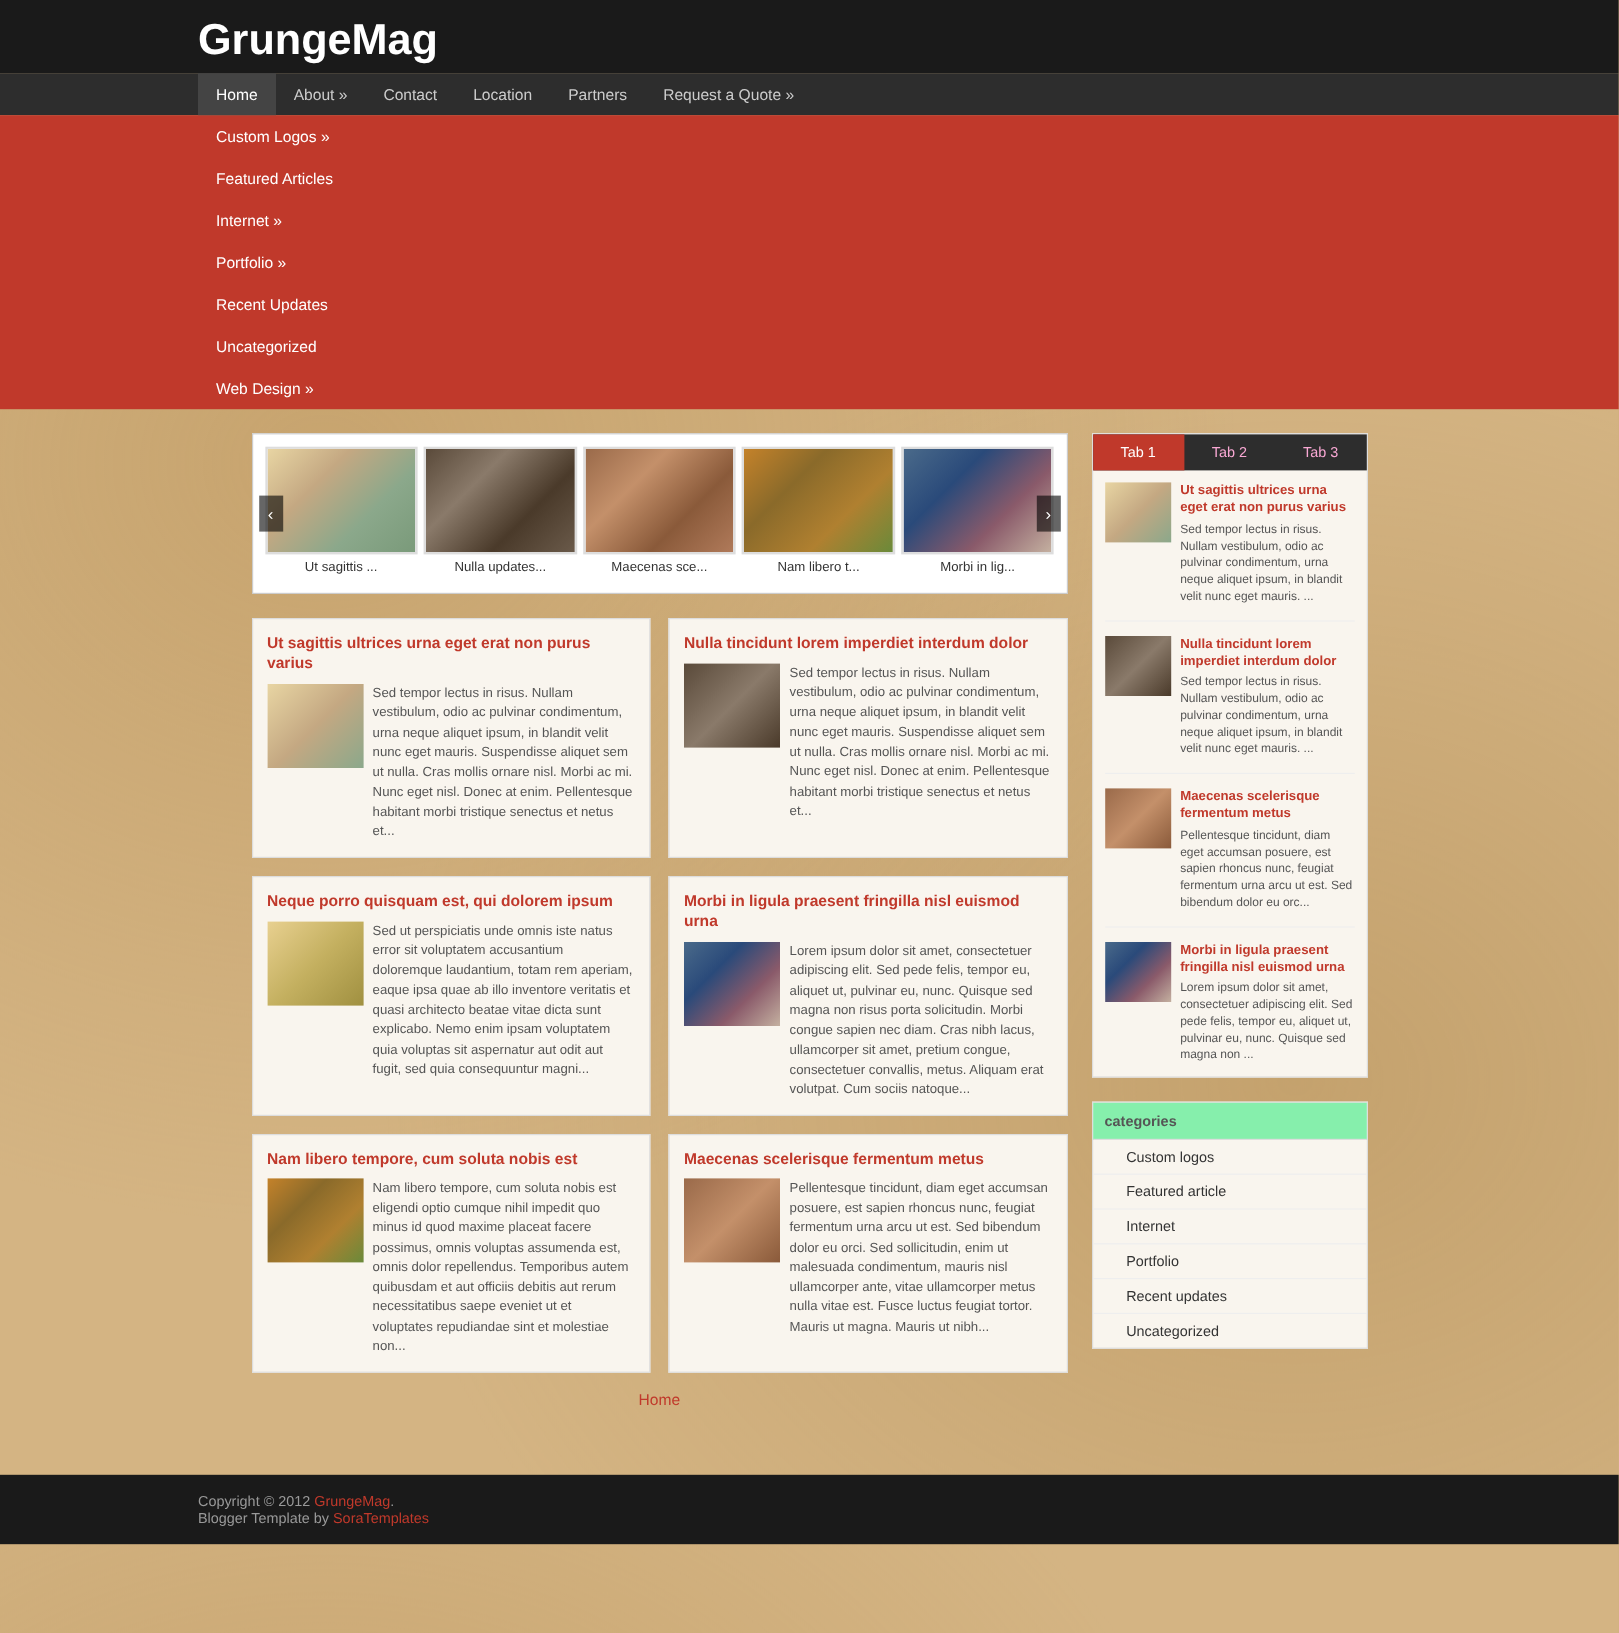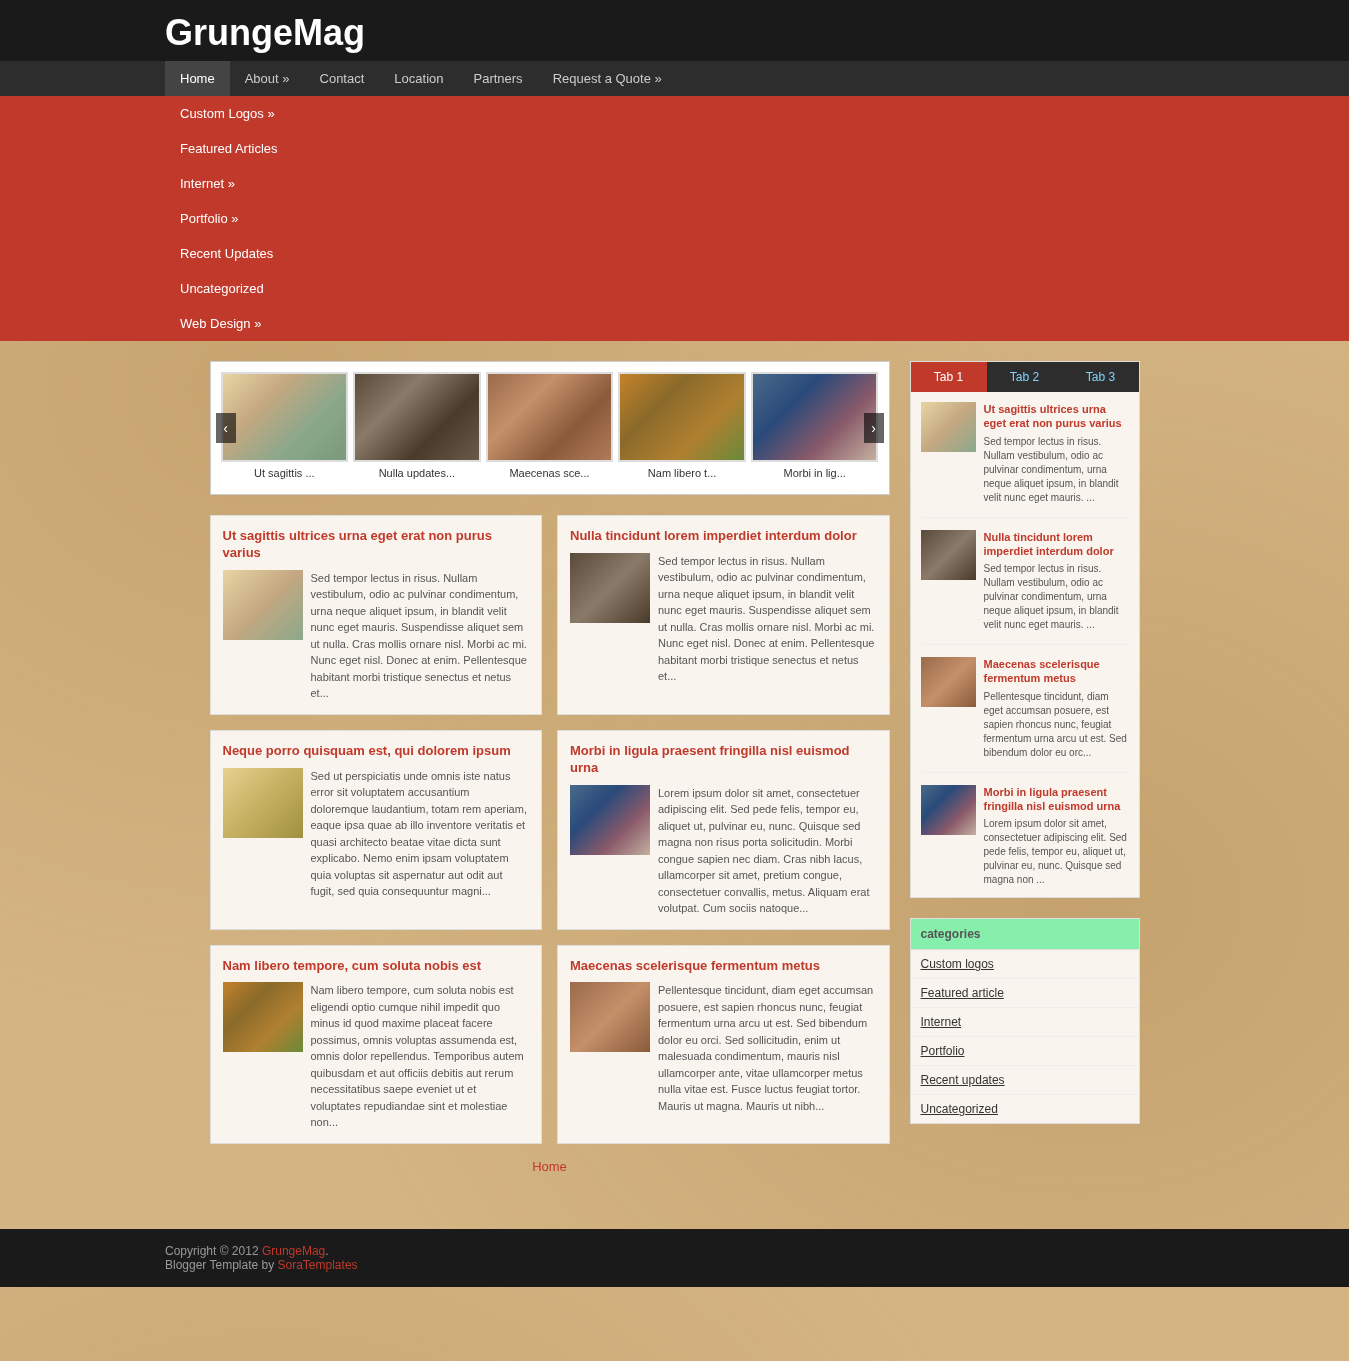--- a/index.html
+++ b/index.html
@@ -203,21 +203,21 @@
       margin-bottom: 20px;
     }
     .tab-bar {
       display: flex;
       background: #2d2d2d;
     }
     .tab-btn {
       flex: 1;
       padding: 8px 5px;
       text-align: center;
-      color: #7dd3fc;
+      color: #f9a8d4;
       font-size: 12px;
       cursor: pointer;
       border: none;
       background: transparent;
     }
     .tab-btn.active {
       background: #c0392b;
       color: #fff;
     }
     .tab-content { padding: 10px; }
@@ -255,26 +255,25 @@
     .widget-title {
       font-size: 12px;
       font-weight: bold;
       color: #555;
       padding: 8px 10px;
       border-bottom: 1px solid #ddd;
       background: #86efac;
     }
     .category-list { list-style: none; }
     .category-item {
-      padding: 7px 10px;
+      padding: 7px 28px;
       font-size: 12px;
       color: #333;
       border-bottom: 1px solid #eee;
       cursor: pointer;
-      text-decoration: underline;
     }
     .category-item:last-child { border-bottom: none; }
 
     
     #footer {
       background: #1a1a1a;
       color: #999;
       font-size: 12px;
       padding: 15px 165px;
       margin-top: 20px;

